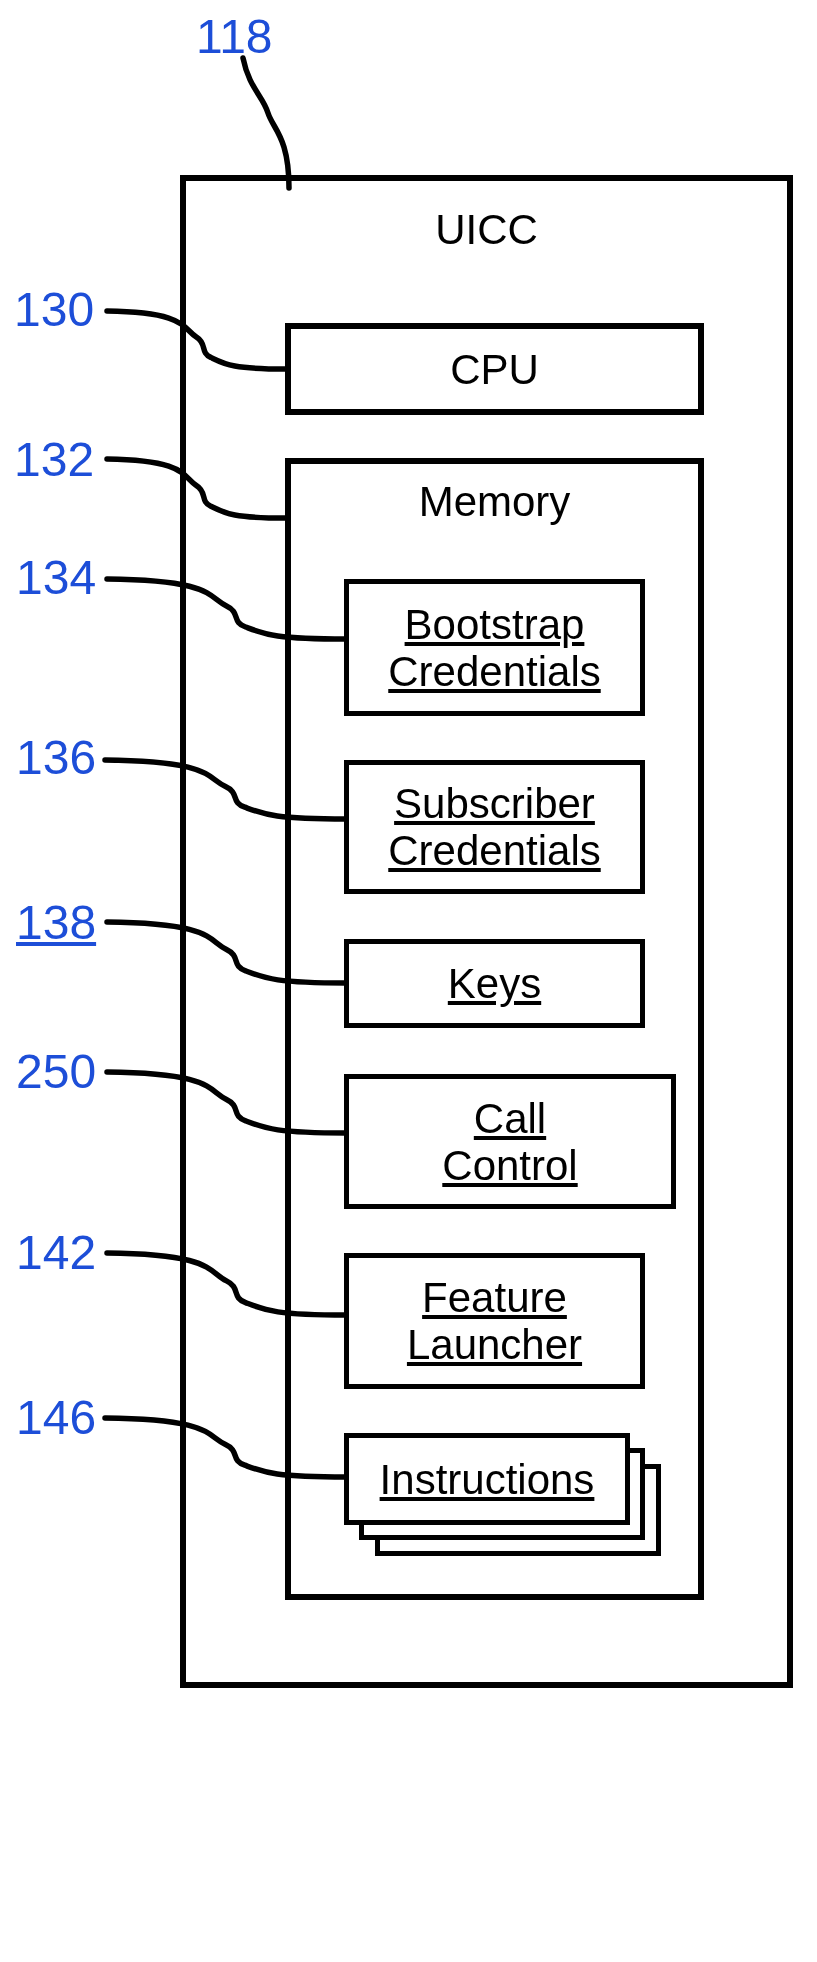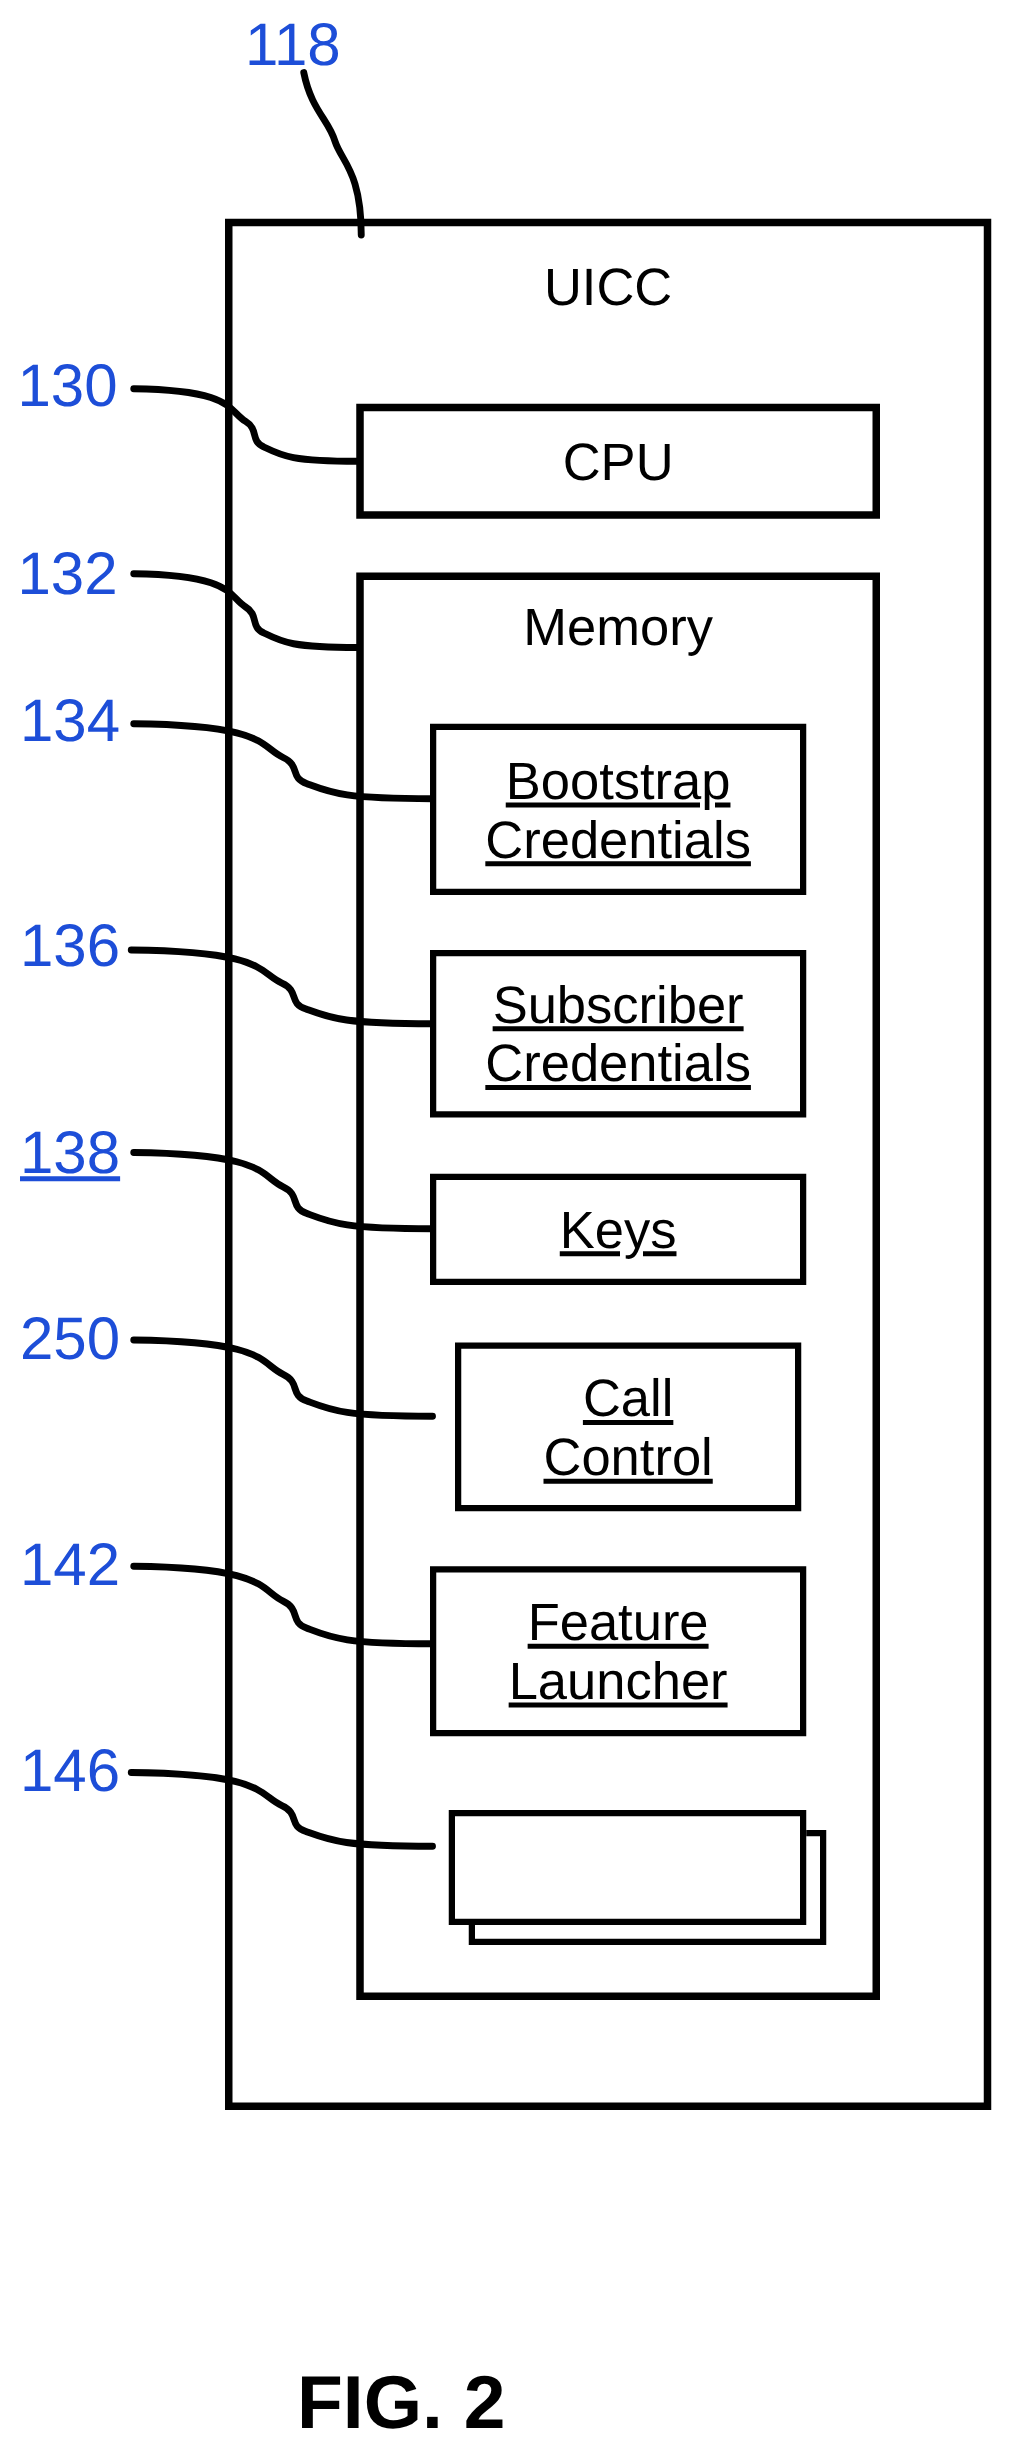--- a/index.html
+++ b/index.html
@@ -46,44 +46,46 @@
 
   <div class="box sub" style="left:344px; top:760px; width:301px; height:134px;">
     <div class="center-label">Subscriber
 Credentials</div>
   </div>
 
   <div class="box sub" style="left:344px; top:939px; width:301px; height:89px;">
     <div class="center-label">Keys</div>
   </div>
 
-  <div class="box sub" style="left:364px; top:1074px; width:277px; height:135px;">
+  <div class="box sub" style="left:344px; top:1074px; width:332px; height:135px;">
     <div class="center-label">Call
 Control</div>
   </div>
 
   <div class="box sub" style="left:344px; top:1253px; width:301px; height:136px;">
     <div class="center-label">Feature
 Launcher</div>
   </div>
 
   <div class="box sub" style="left:375px; top:1464px; width:286px; height:92px;"></div>
   <div class="box sub" style="left:359px; top:1448px; width:286px; height:92px;"></div>
+  <div class="box sub" style="left:344px; top:1433px; width:286px; height:92px;">
+    <div class="center-label">Instructions</div>
+  </div>
 
   <div class="ref" style="left:196px; top:13px;">118</div>
   <div class="ref" style="left:14px; top:286px;">130</div>
   <div class="ref" style="left:14px; top:436px;">132</div>
   <div class="ref" style="left:16px; top:554px;">134</div>
   <div class="ref" style="left:16px; top:734px;">136</div>
   <div class="ref" style="left:16px; top:899px;text-decoration:underline;">138</div>
   <div class="ref" style="left:16px; top:1048px;">250</div>
   <div class="ref" style="left:16px; top:1229px;">142</div>
   <div class="ref" style="left:16px; top:1394px;">146</div>
 
-  <div class="caption">FIG. 2</div>
 
   <svg class="leaders" viewBox="0 0 817 1962">
     <path d="M243 58 C249 88 263 96 268 113 C273 129 289 137 289 188"></path>
     <path d="M107 311 C187.6 312.2 182.2 328.4 196.5 337.1 C207.2 343.5 200.1 352.8 210.8 357.4 C225.1 364.4 232.3 369.0 286 369"></path>
     <path d="M107 459 C187.6 460.2 182.2 476.7 196.5 485.6 C207.2 492.0 200.1 501.5 210.8 506.2 C225.1 513.3 232.3 518.0 286 518"></path>
     <path d="M107 579 C214.6 580.2 207.4 597.0 226.5 606.0 C240.8 612.6 231.3 622.2 245.6 627.0 C264.7 634.2 274.3 639.0 346 639"></path>
     <path d="M105 760 C213.4 761.2 206.2 777.7 225.5 786.5 C240.0 793.0 230.3 802.5 244.8 807.2 C264.1 814.3 273.7 819.0 346 819"></path>
     <path d="M107 922 C214.6 923.2 207.4 940.3 226.5 949.5 C240.8 956.2 231.3 965.9 245.6 970.8 C264.7 978.1 274.3 983.0 346 983"></path>
     <path d="M107 1072 C214.6 1073.2 207.4 1090.3 226.5 1099.5 C240.8 1106.2 231.3 1115.9 245.6 1120.8 C264.7 1128.1 274.3 1133.0 346 1133"></path>
     <path d="M107 1253 C214.6 1254.2 207.4 1271.6 226.5 1280.9 C240.8 1287.7 231.3 1297.6 245.6 1302.6 C264.7 1310.0 274.3 1315.0 346 1315"></path>

